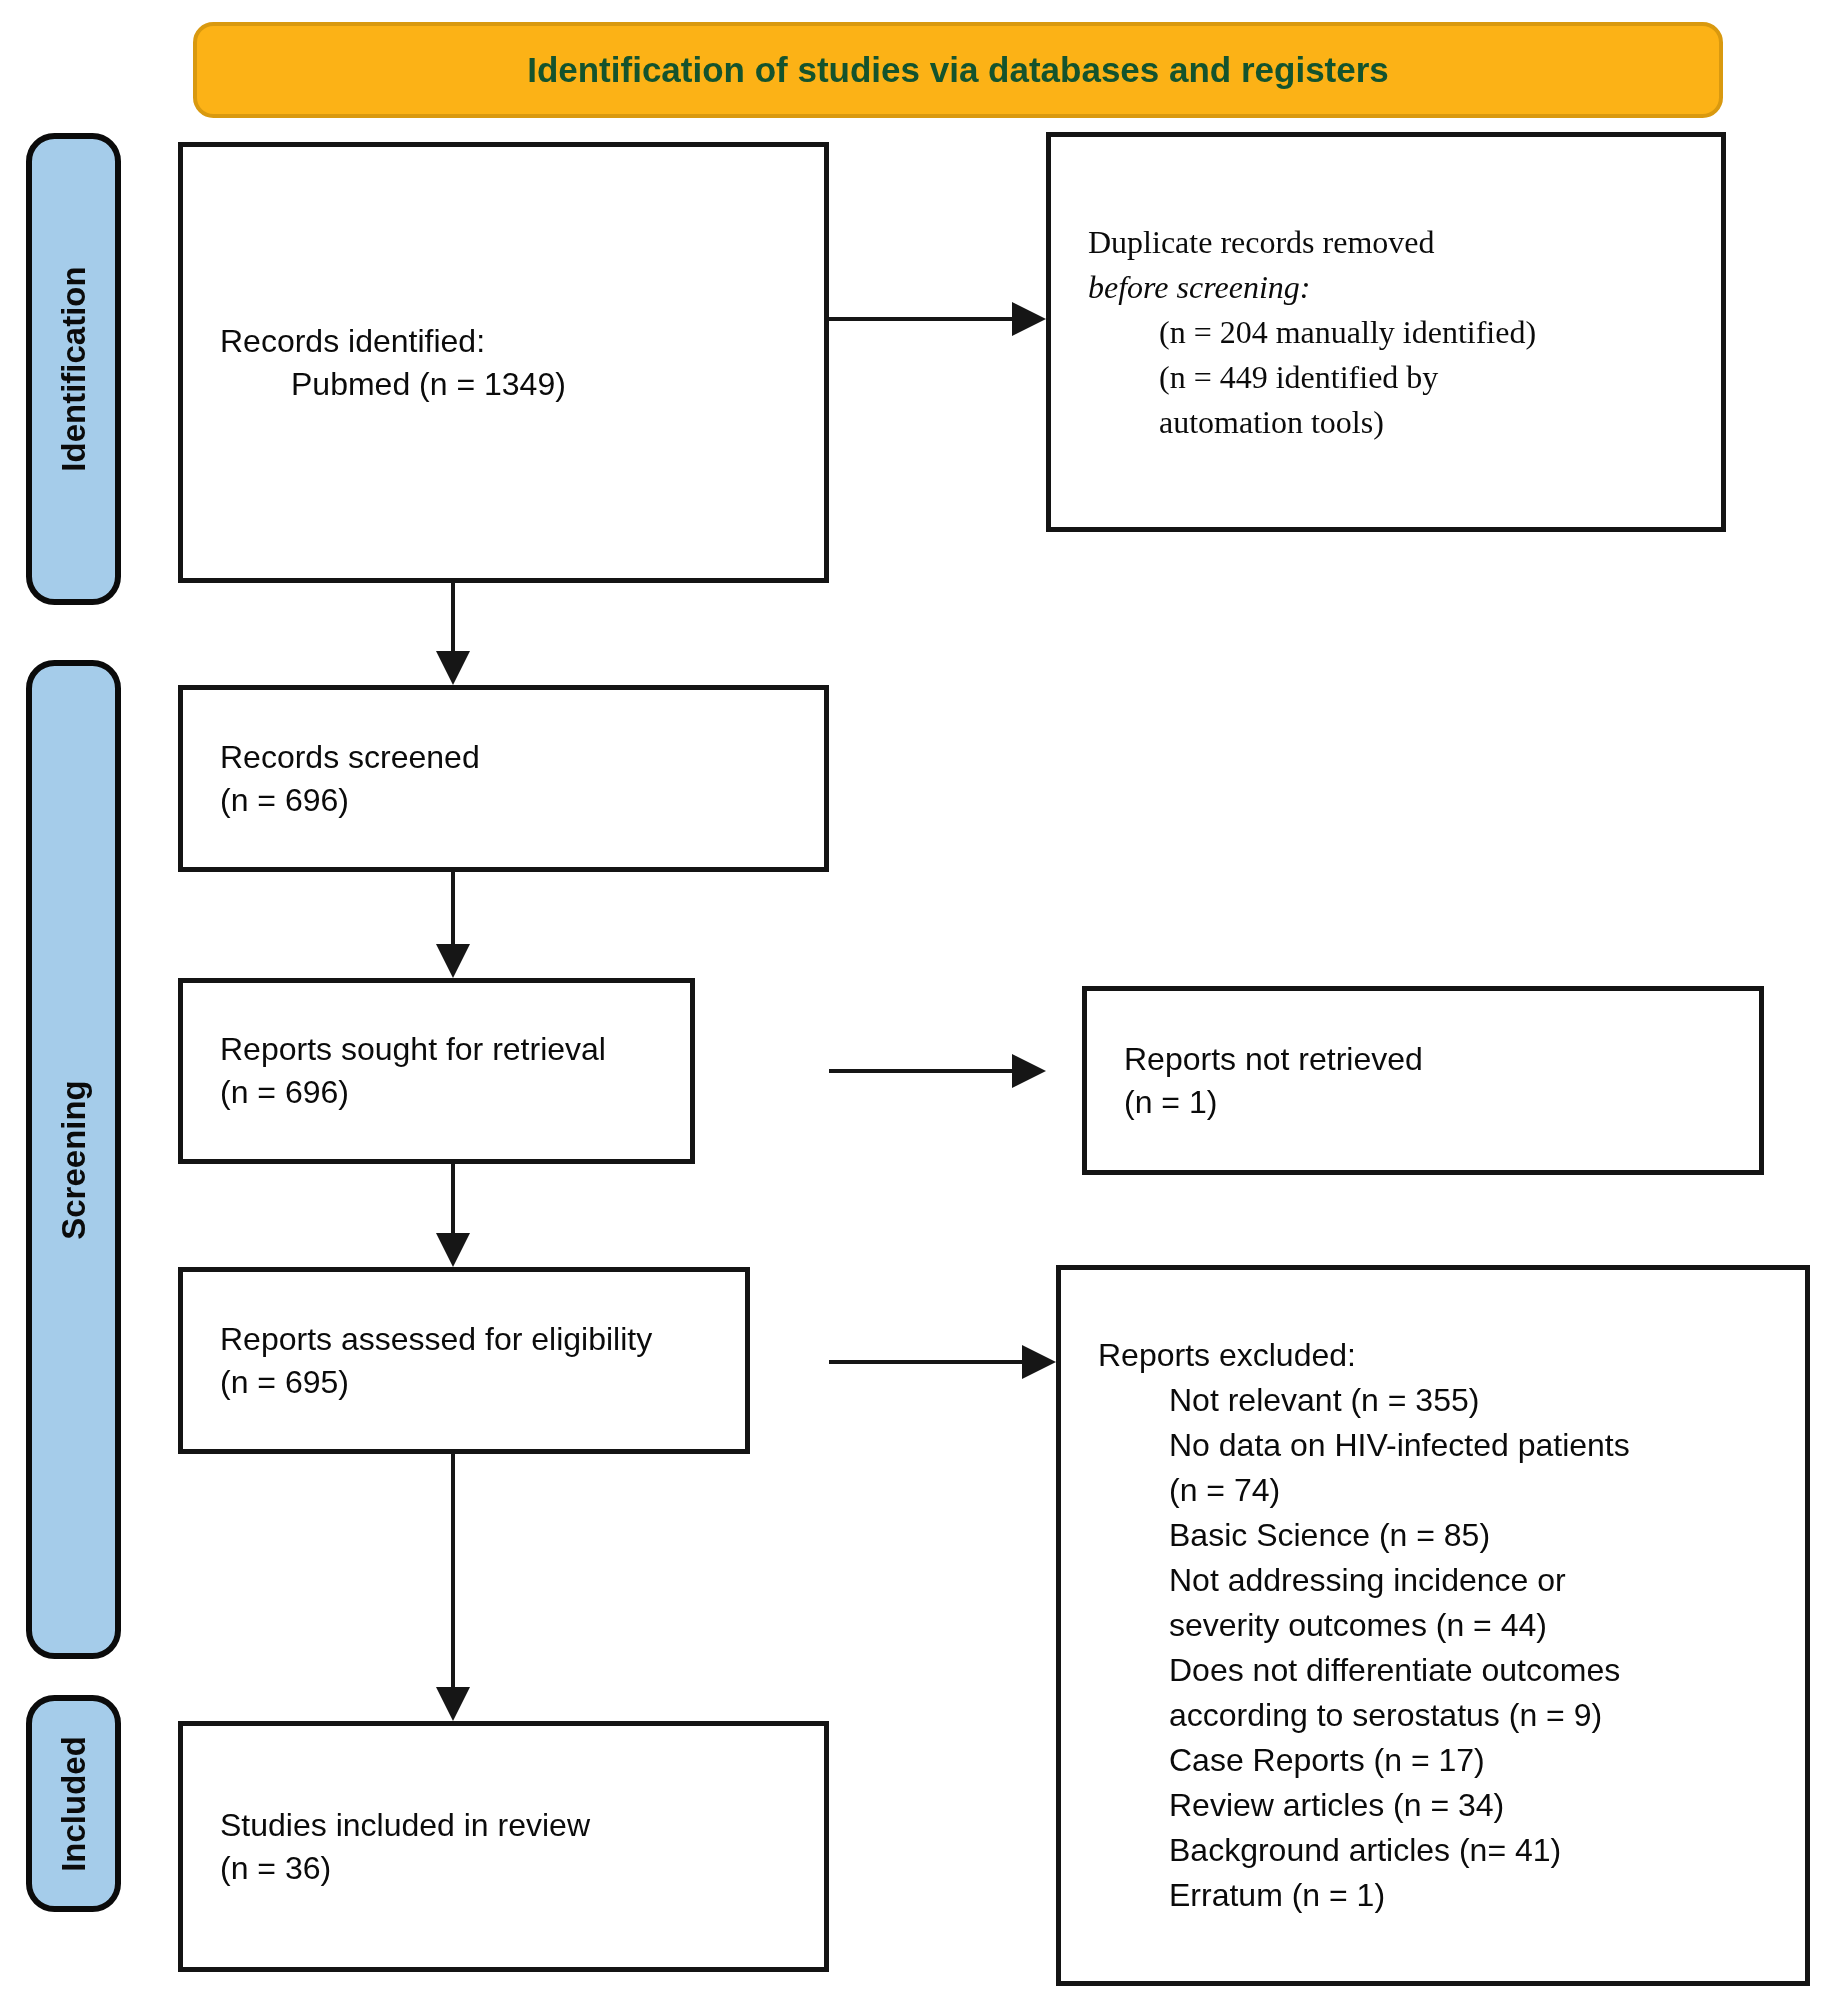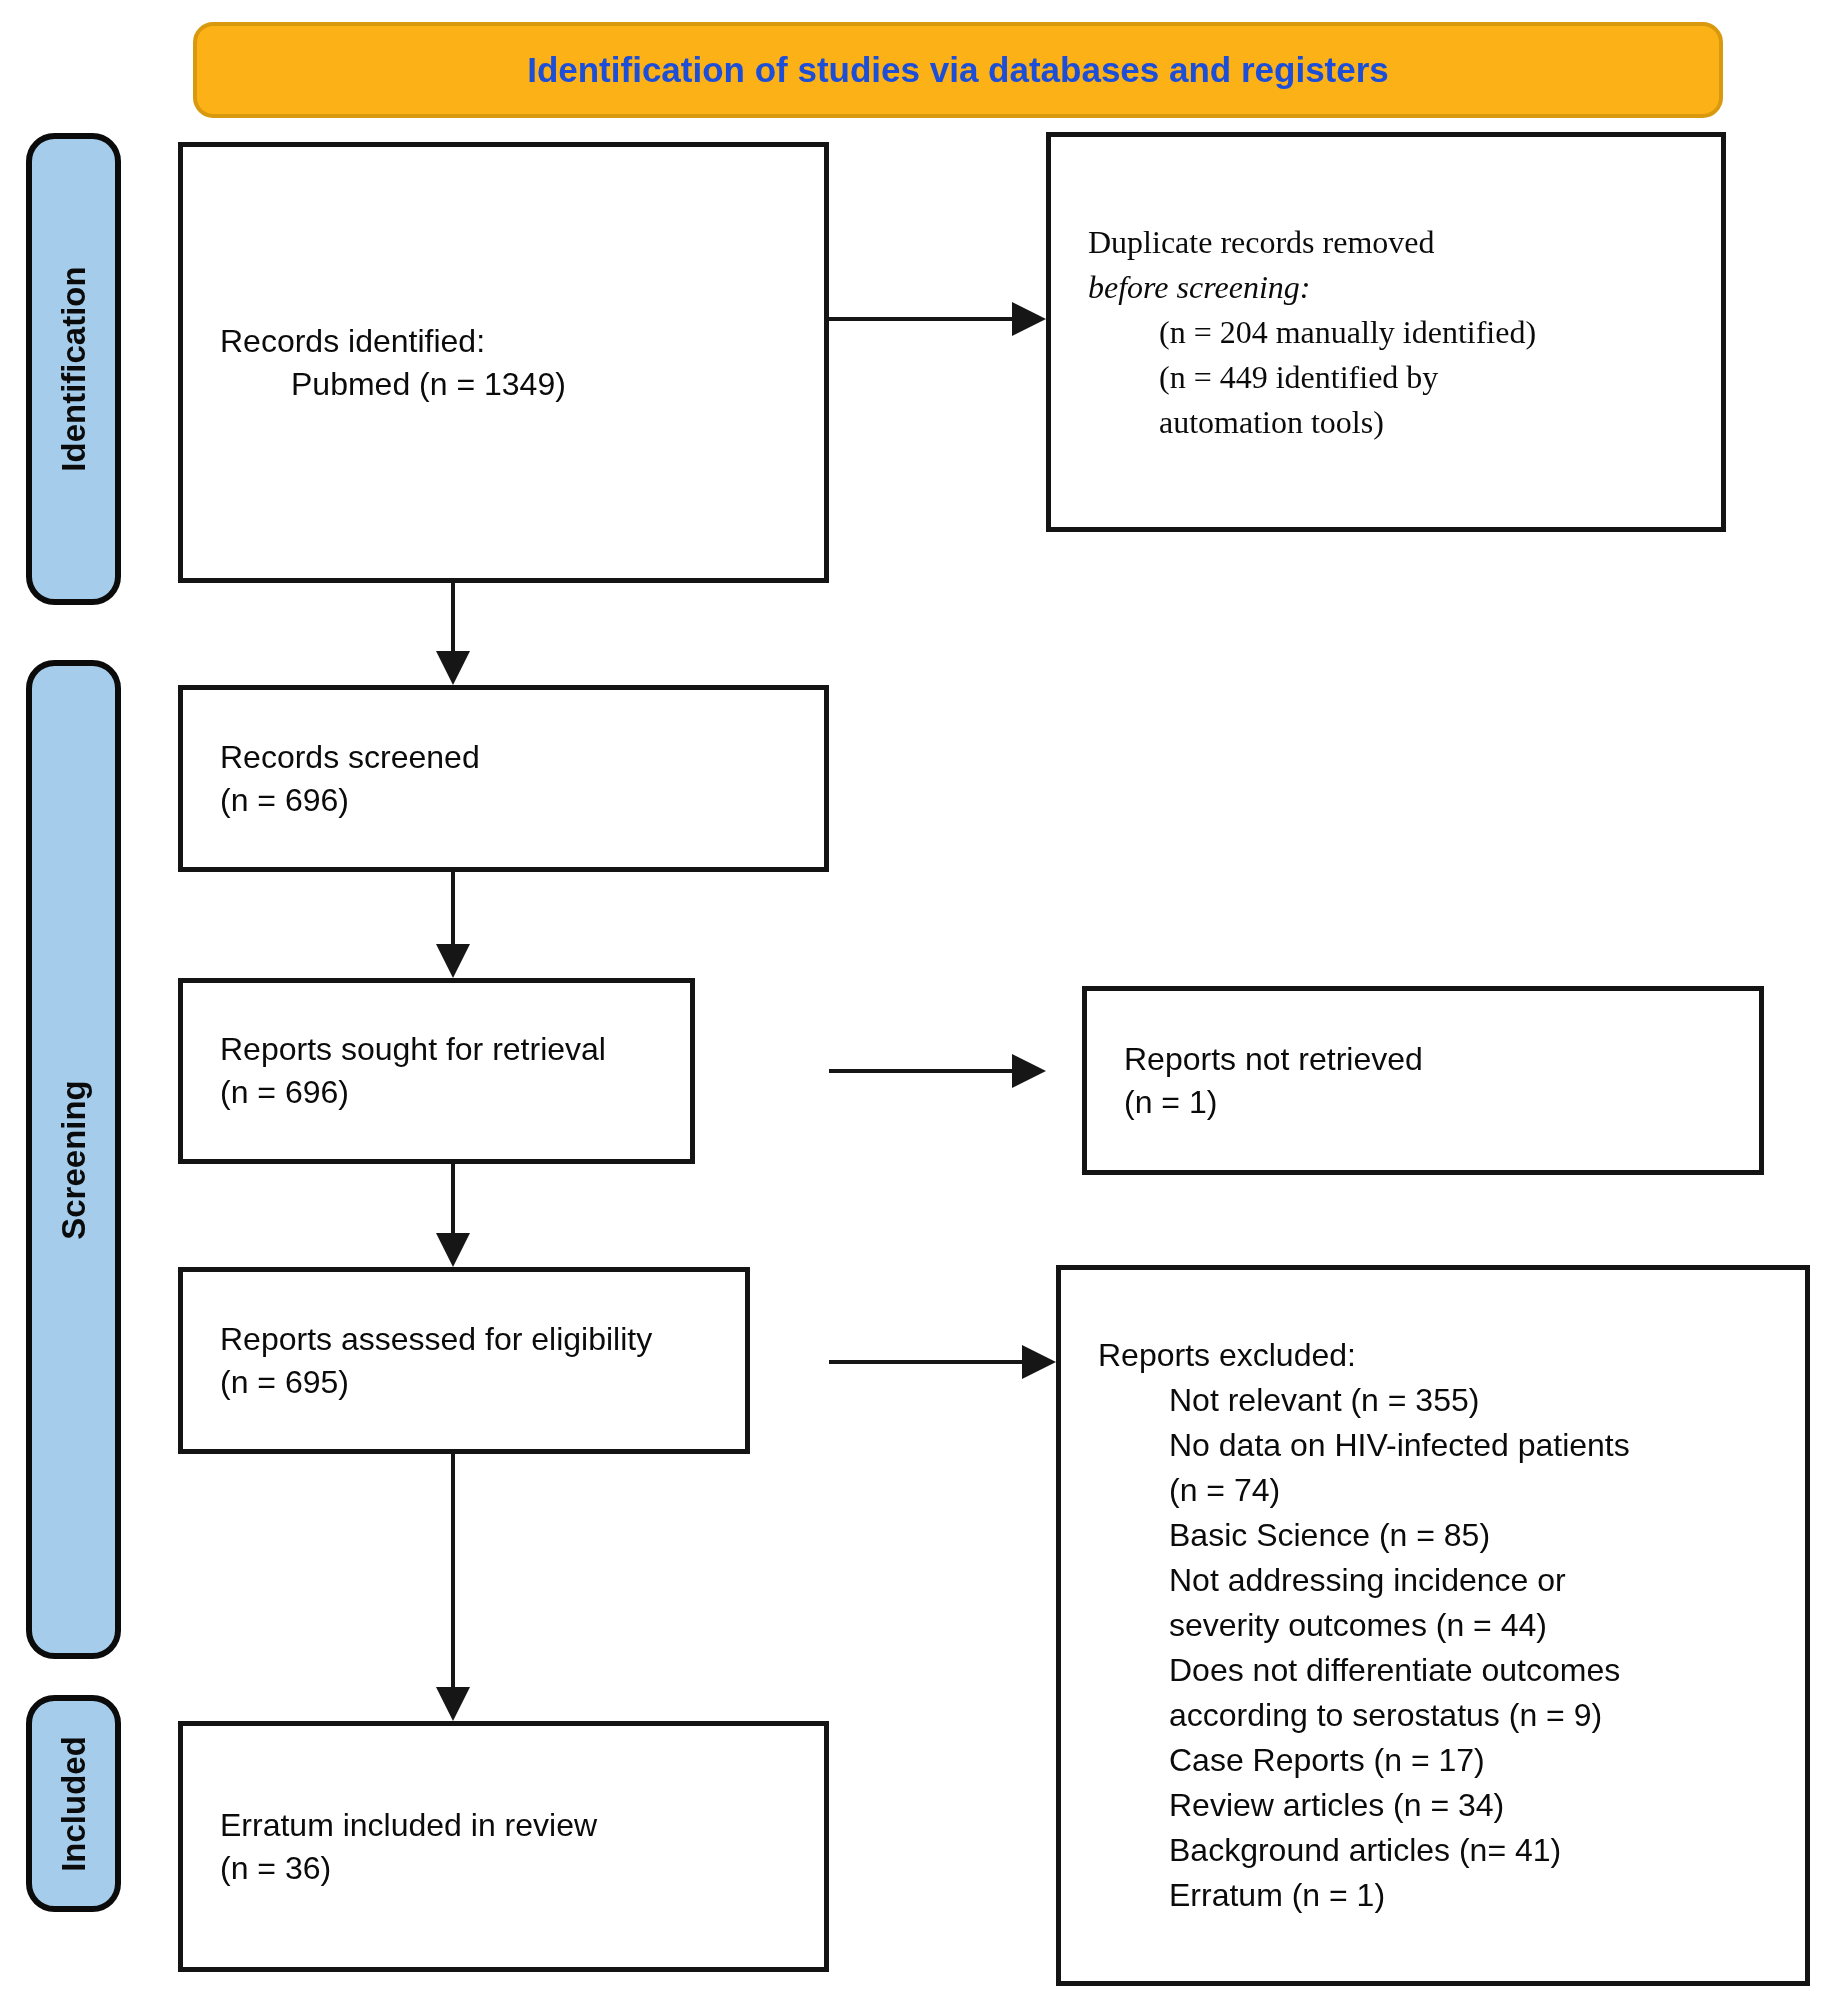--- a/index.html
+++ b/index.html
@@ -12,21 +12,21 @@
 
   
   .banner{
     position:absolute;left:193px;top:22.4px;width:1530px;height:96px;
     background:var(--banner_bg,#FCB216);
     border:4.1px solid var(--banner_border,#D9990F);
     border-radius:20.4px;
     display:flex;align-items:center;justify-content:center;
     box-sizing:border-box;
   }
-  .banner span{font-size:35px;font-weight:bold;color:#1d4ed8;}
+  .banner span{font-size:35px;font-weight:bold;color:#14532d;}
 
   
   .sideband{
     position:absolute;left:26px;width:95px;
     background:var(--sidebar_bg,#A5CCEA);
     border:6.1px solid #0b0b0b;border-radius:28.5px;
     box-sizing:border-box;
   }
   .sideband .vert{
     position:absolute;left:50%;top:50%;
@@ -107,21 +107,21 @@
     <div class="line">Reports sought for retrieval</div>
     <div class="line">(n = 696)</div>
   </div>
 
   <div class="box box-reports-assessed">
     <div class="line">Reports assessed for eligibility</div>
     <div class="line">(n = 695)</div>
   </div>
 
   <div class="box box-studies-included">
-    <div class="line">Erratum included in review</div>
+    <div class="line">Studies included in review</div>
     <div class="line">(n = 36)</div>
   </div>
 
   <div class="box box-duplicates-removed">
     <div class="line">Duplicate records removed</div>
     <div class="line italic">before screening:</div>
     <div class="line ind">(n = 204 manually identified)</div>
     <div class="line ind">(n = 449 identified by</div>
     <div class="line ind">automation tools)</div>
   </div>

